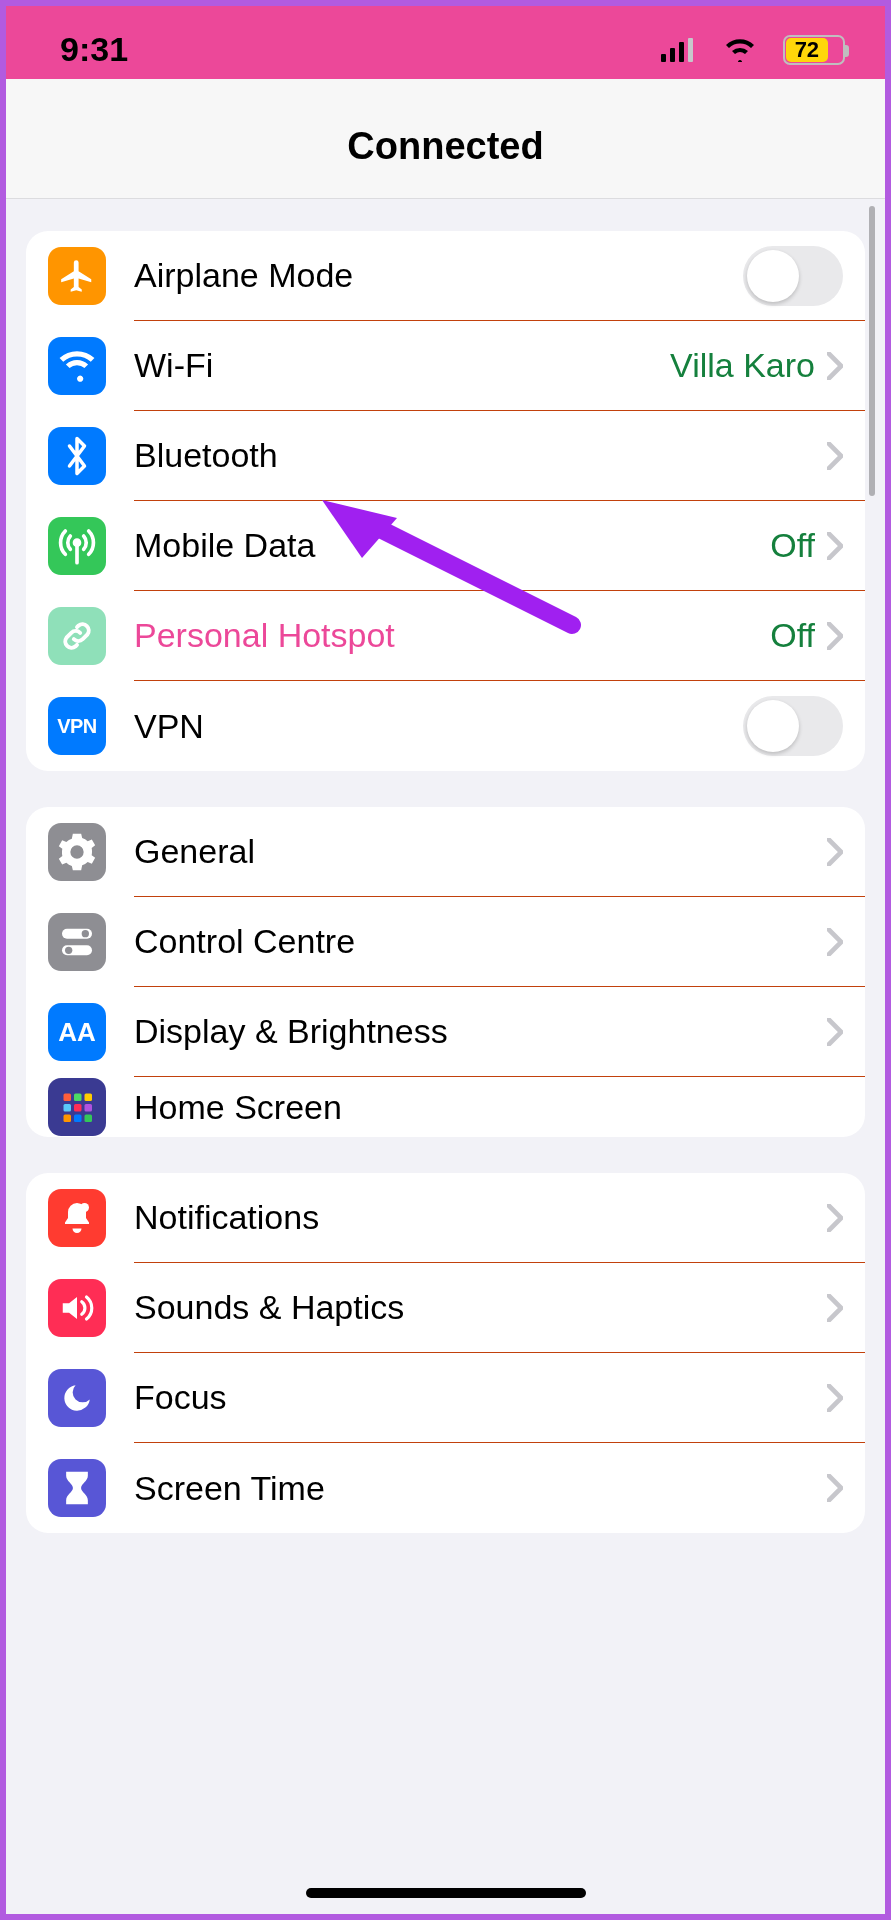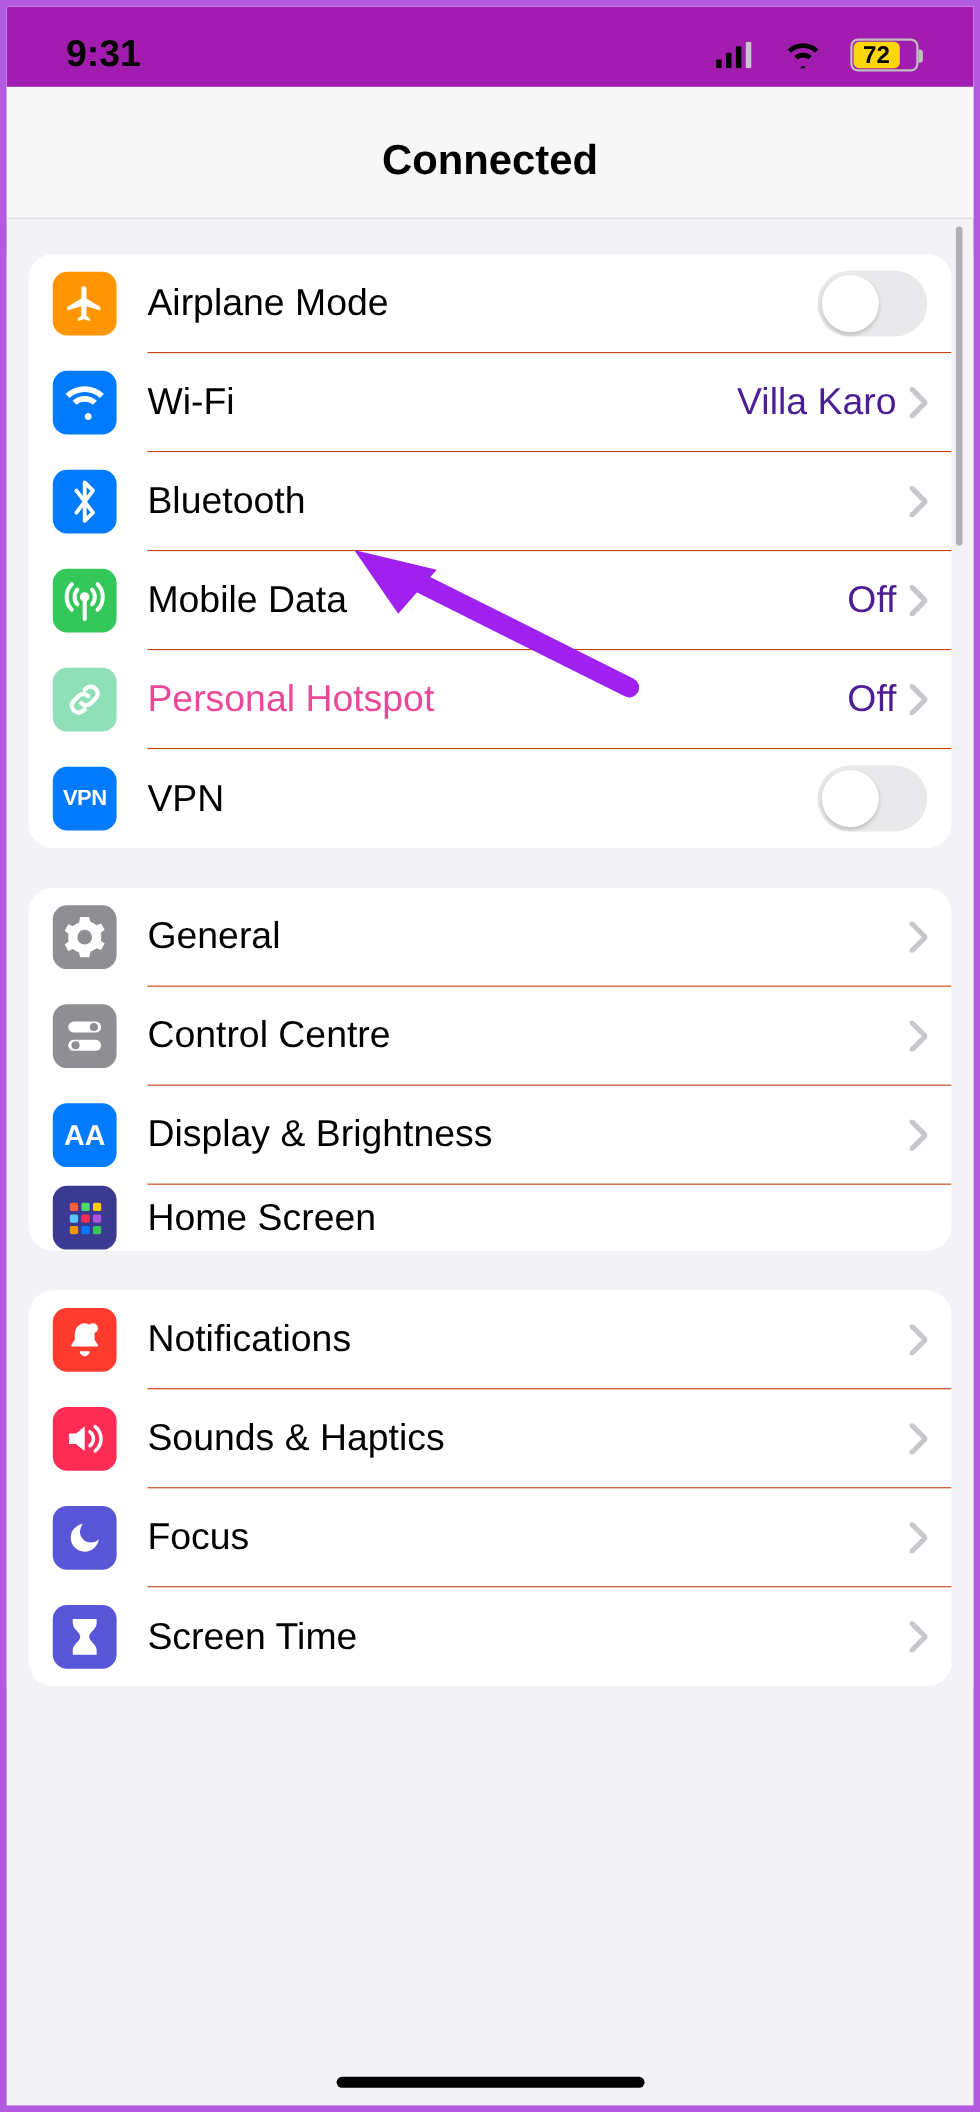--- a/index.html
+++ b/index.html
@@ -8,24 +8,24 @@
     font-family: -apple-system, "SF Pro Text", "Helvetica Neue", Arial, sans-serif;
     background: #f2f2f7;
     position: relative;
     border: 6px solid #b25be0;
   }
   
   .status-bar {
     display: flex;
     justify-content: space-between;
     align-items: center;
-    padding: 24px 50px 10px 54px;
+    padding: 24px 40px 10px 54px;
     font-size: 34px;
     font-weight: 600;
-    background: #a21caf;
+    background: #ec4899;
   }
   .status-right { display: flex; align-items: center; gap: 26px; }
   .battery-shell {
     position: relative;
     width: 62px; height: 30px;
     border: 2px solid #bfbfbf;
     border-radius: 7px;
     display: flex;
     align-items: center;
   }
@@ -92,21 +92,21 @@
   }
   .row:last-child .row-body { border-bottom: none; }
   .row-label {
     flex: 1;
     font-size: 34px;
     color: #000;
   }
   .row-label.disabled { color: #ec4899; }
   .row-value {
     font-size: 34px;
-    color: #4c1d95;
+    color: #15803d;
     margin-right: 12px;
   }
   .chevron {
     color: #c7c7cc;
     font-size: 26px;
   }
   
   .toggle {
     width: 100px; height: 60px;
     background: #e9e9eb;

